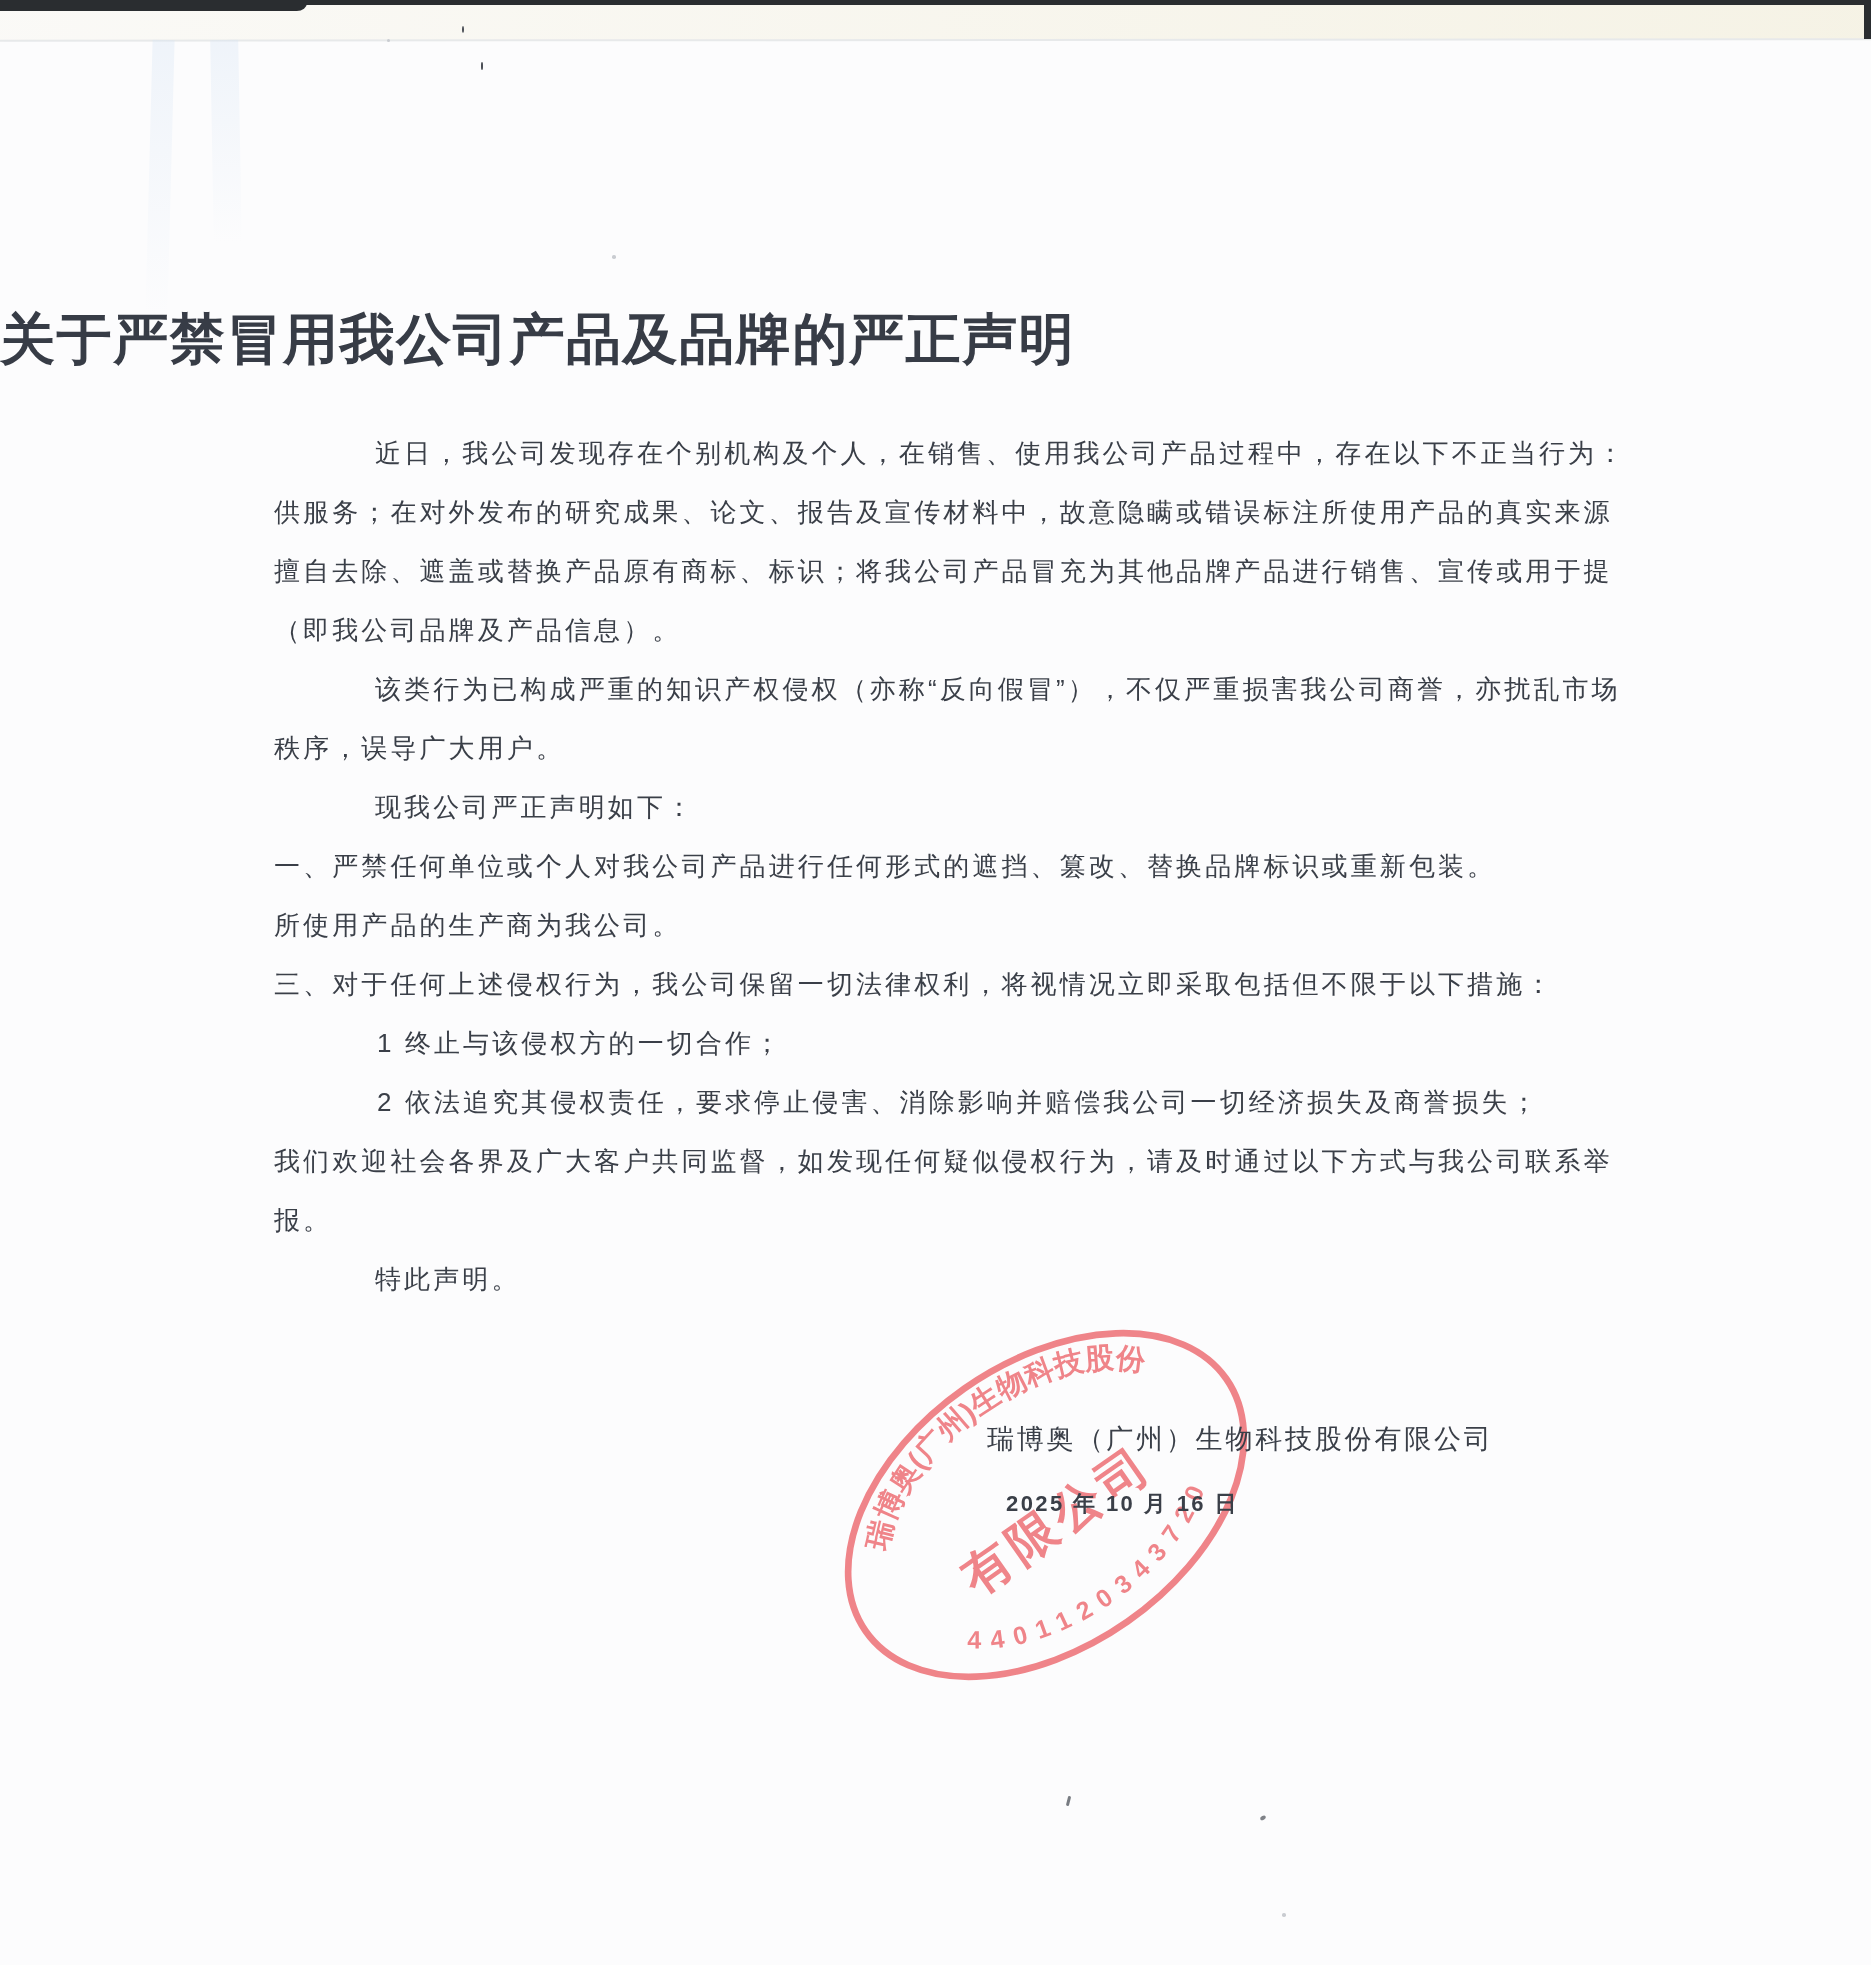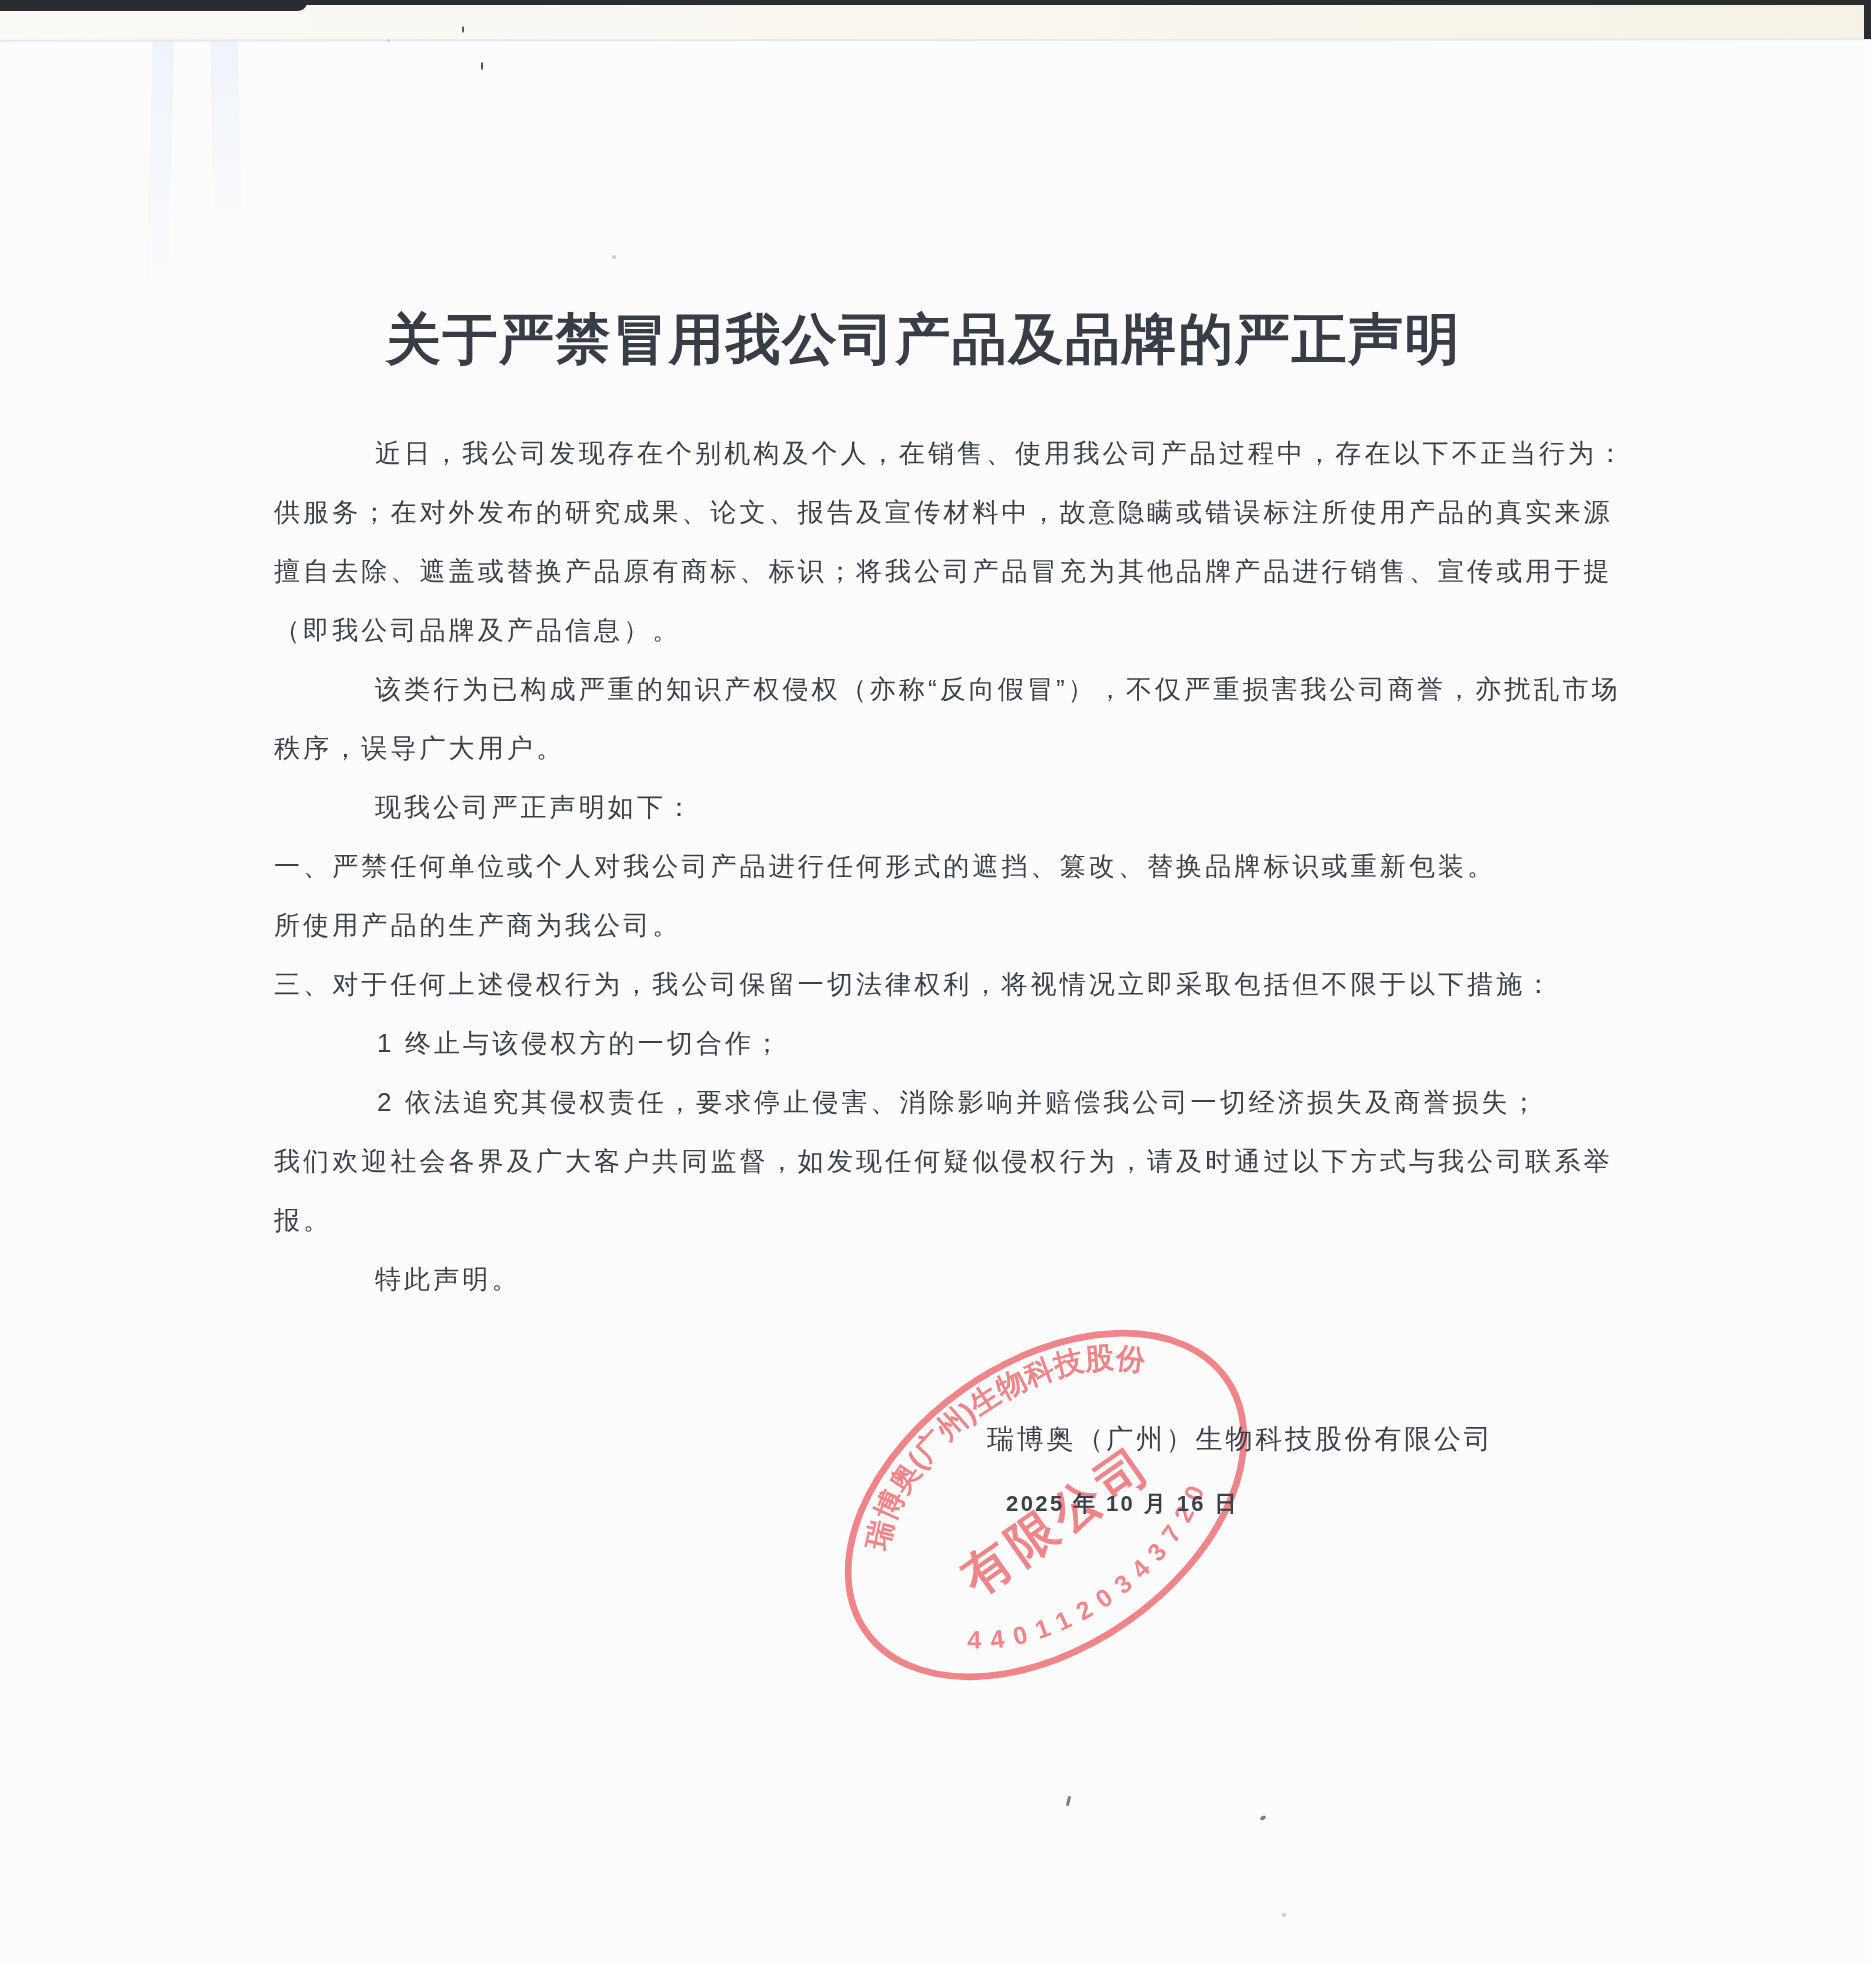--- a/index.html
+++ b/index.html
@@ -33,21 +33,20 @@
   .streak{position:absolute;background:linear-gradient(to bottom, rgba(214,228,244,.35), rgba(214,228,244,0));}
   .streak.s1{left:149px;top:40px;width:21.6px;height:275px;transform:rotate(1.5deg);}
   .streak.s2{left:212px;top:40px;width:27.5px;height:204px;transform:rotate(-1deg);}
   .speck{position:absolute;border-radius:50%;}
   .speck.dark{background:#4a4e55;}
   .speck.light{background:#c9ccd1;}
   .tick{position:absolute;width:2.8px;height:10.2px;background:#565b63;border-radius:1.2px;opacity:.8;}
   
   .doc-title{
     position:absolute;left:0;top:303px;width:1847px;
-    text-align:center;
     font-size:55px;font-weight:700;letter-spacing:1.6px;
     color:var(--ink-strong);
     white-space:nowrap;
   }
   .content{
     position:absolute;left:274px;top:424px;width:1364px;
   }
   .ln{
     height:59px;line-height:59px;
     font-size:26px;letter-spacing:3.1px;

